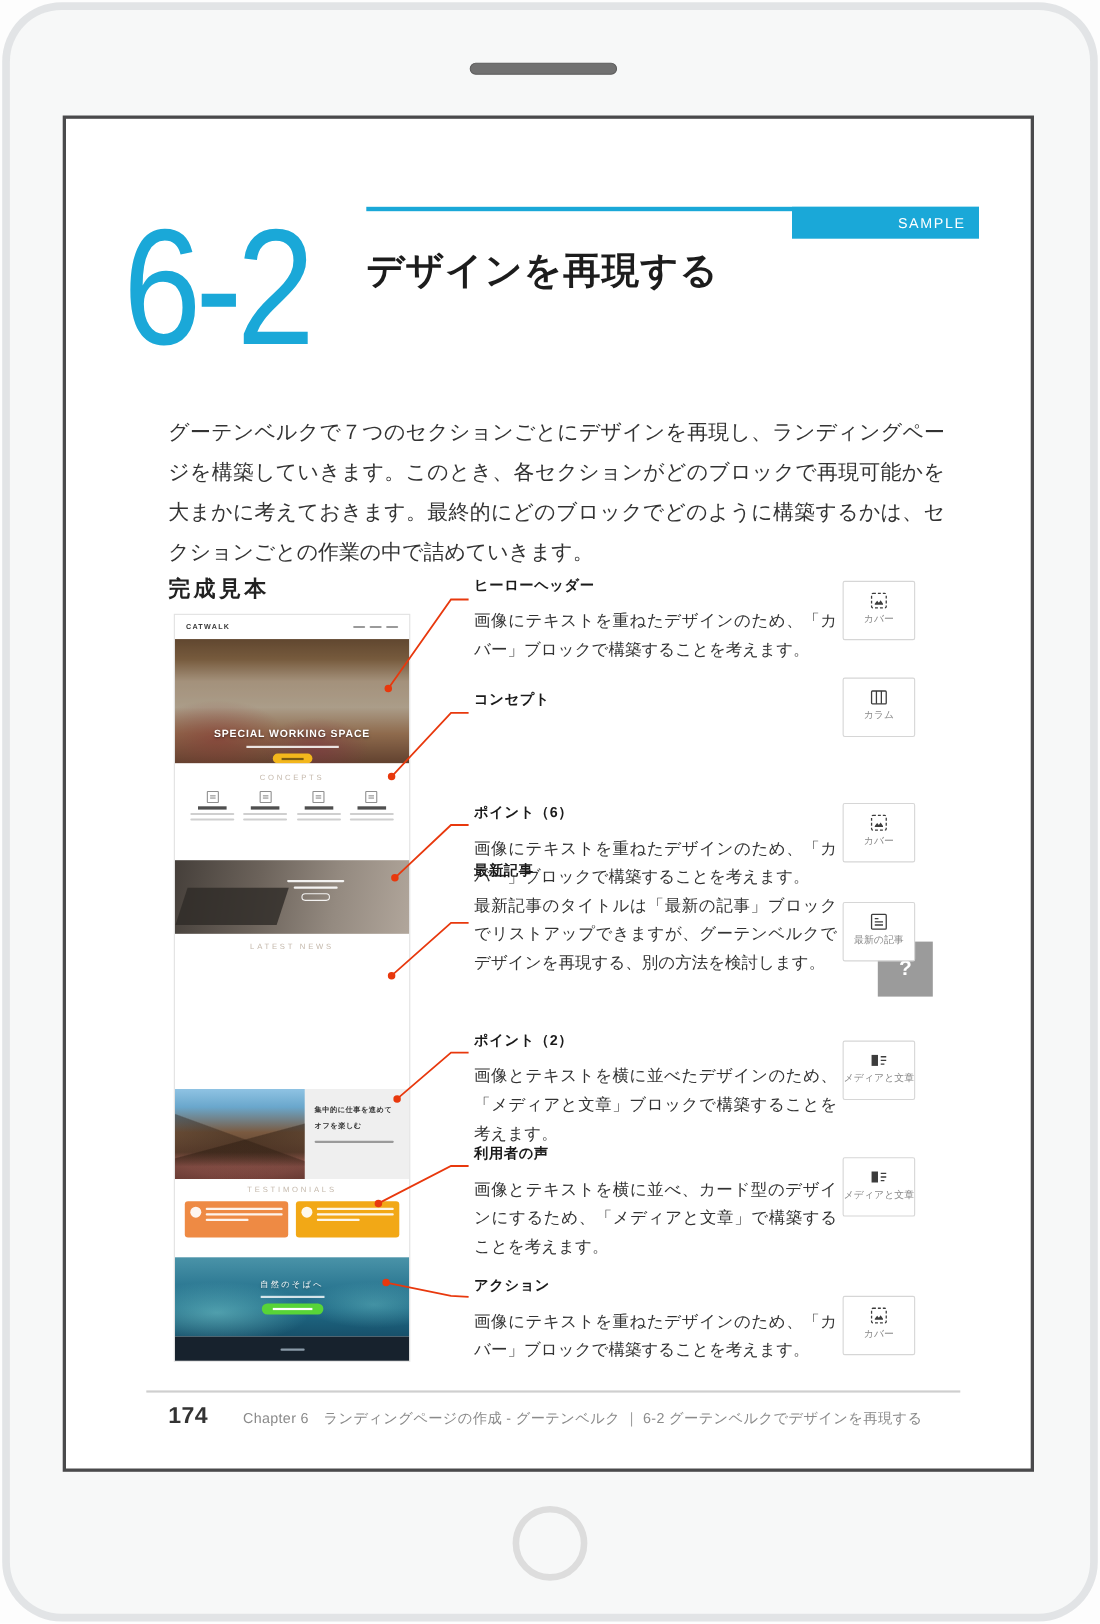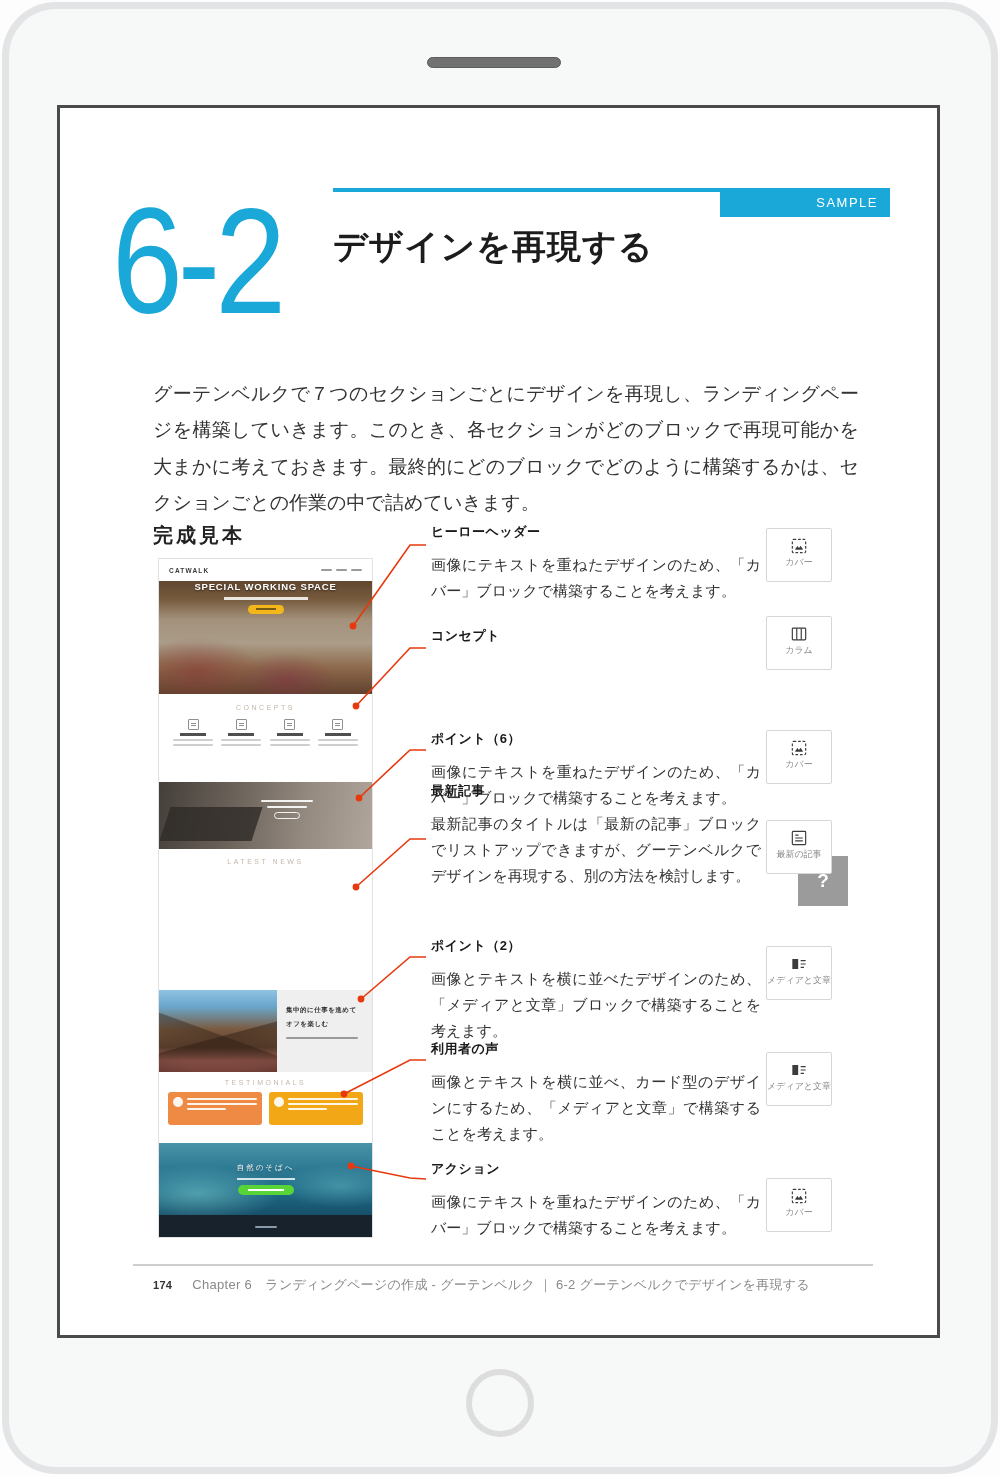--- a/index.html
+++ b/index.html
@@ -32,38 +32,38 @@
   .chip .glyph { display:block; height:20px; }
   .chip .lbl { display:block; font-size:9px; color:#8a8a8a; margin-top:0; white-space:nowrap; }
   .chip1{top:420px} .chip2{top:508px} .chip3{top:622px} .chip4{top:712px} .chip5{top:838px} .chip6{top:944px} .chip7{top:1070px}
   .q-square { position:absolute; left:738px; top:748px; width:50px; height:50px; background:#9b9b9b; color:#fff; font-size:19px; font-weight:bold; text-align:center; line-height:50px; z-index:1; }
 
   .ann-lines { position:absolute; inset:0; width:883px; height:1233px; pointer-events:none; }
 
   
   .foot-rule { position:absolute; left:73px; top:1156px; width:740px; height:2px; background:#cfcfcf; }
   .footer { position:absolute; left:93px; top:1168px; font-size:13px; color:#8a8a8a; letter-spacing:.3px; }
-  .footer .pnum { font-size:11px; font-weight:bold; color:#333; margin-right:20px; }
+  .footer .pnum { font-size:21px; font-weight:bold; color:#333; margin-right:32px; }
 
   
   .thumb { position:absolute; left:98px; top:450px; width:215px; height:680px; border:1px solid #e2e2e2; background:#fff; overflow:hidden; }
   .t-sec { position:relative; width:100%; overflow:hidden; }
   .bar { background:#c9c9c9; height:2px; border-radius:1px; }
 
   .t-header { height:22px; background:#fff; display:flex; align-items:center; justify-content:space-between; padding:0 10px; }
   .t-logo { font-size:6.5px; font-weight:bold; letter-spacing:1.2px; color:#3a3a3a; }
   .t-nav { display:flex; gap:4px; }
   .t-nav .bar { width:11px; background:#9a9a9a; }
 
   .t-hero { height:113px; background:
       radial-gradient(90px 50px at 18% 80%, rgba(160,60,60,.55), transparent 70%),
       radial-gradient(70px 40px at 60% 88%, rgba(150,50,80,.5), transparent 70%),
       linear-gradient(180deg,#6e5137 0%,#8a6a48 16%,#c4b098 34%,#cdbfa9 55%,#a97f5d 76%,#6f4a36 100%); }
   .t-hero .shade { position:absolute; inset:0; background:rgba(50,35,25,.22); }
-  .t-hero .inner { position:absolute; inset:0; display:flex; flex-direction:column; align-items:center; justify-content:flex-start; gap:5px; }
+  .t-hero .inner { position:absolute; inset:0; display:flex; flex-direction:column; align-items:center; justify-content:flex-end; gap:5px; }
   .t-hero-title { color:#fff; font-size:9.5px; font-weight:bold; letter-spacing:.8px; text-shadow:0 1px 2px rgba(0,0,0,.5); }
   .t-hero .sub { width:84px; height:2.5px; background:rgba(255,255,255,.85); }
   .t-btn-y { width:36px; height:9px; border-radius:5px; background:#f3b71c; display:flex; align-items:center; justify-content:center; }
   .t-btn-y i { display:block; width:20px; height:2px; background:#7a5a10; }
 
   .t-concepts { height:88px; background:#fff; text-align:center; padding-top:10px; }
   .t-sec-title { font-size:7px; letter-spacing:2.5px; color:#c4b8ab; }
   .t-sub { margin:5px auto 0; width:88px; background:#d2d2d2; }
   .t-cols { display:flex; justify-content:space-between; padding:8px 12px 0; }
   .t-col { width:44px; display:flex; flex-direction:column; align-items:center; gap:3px; }

